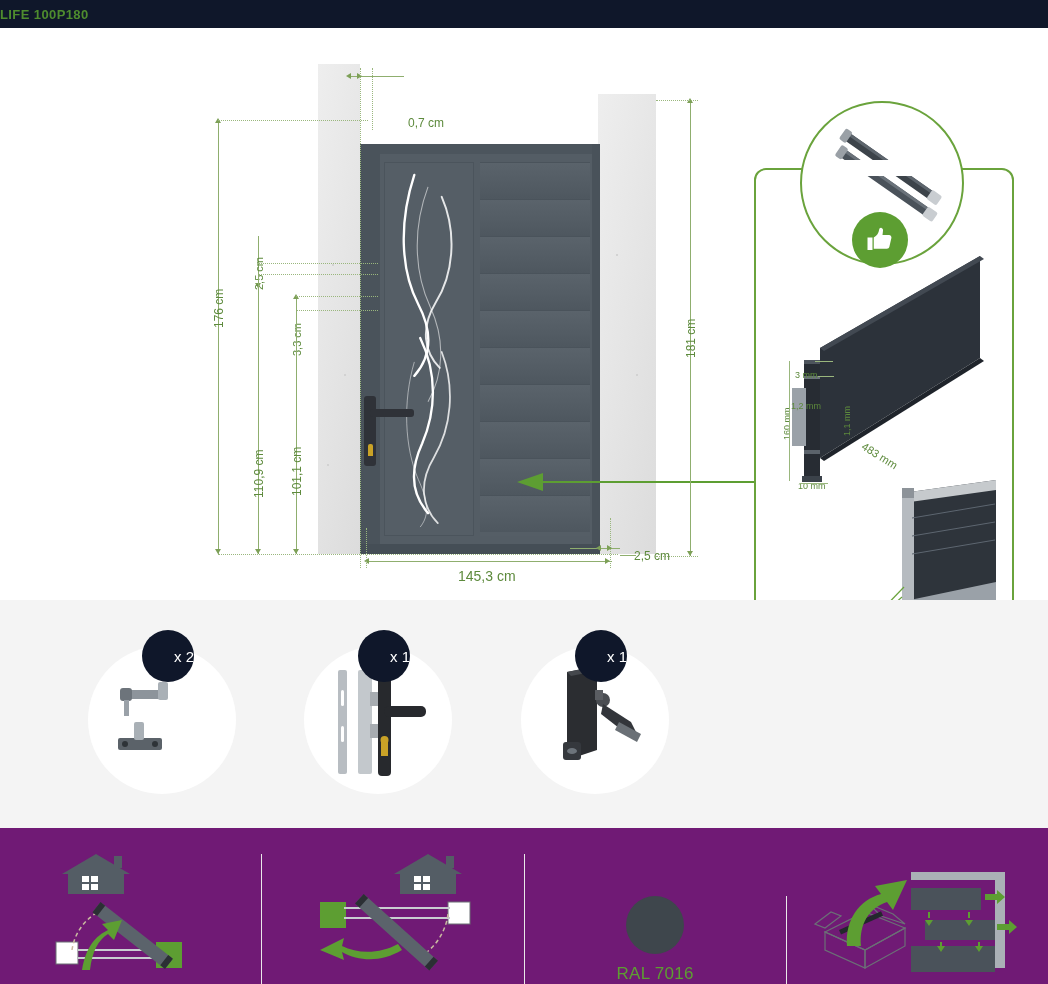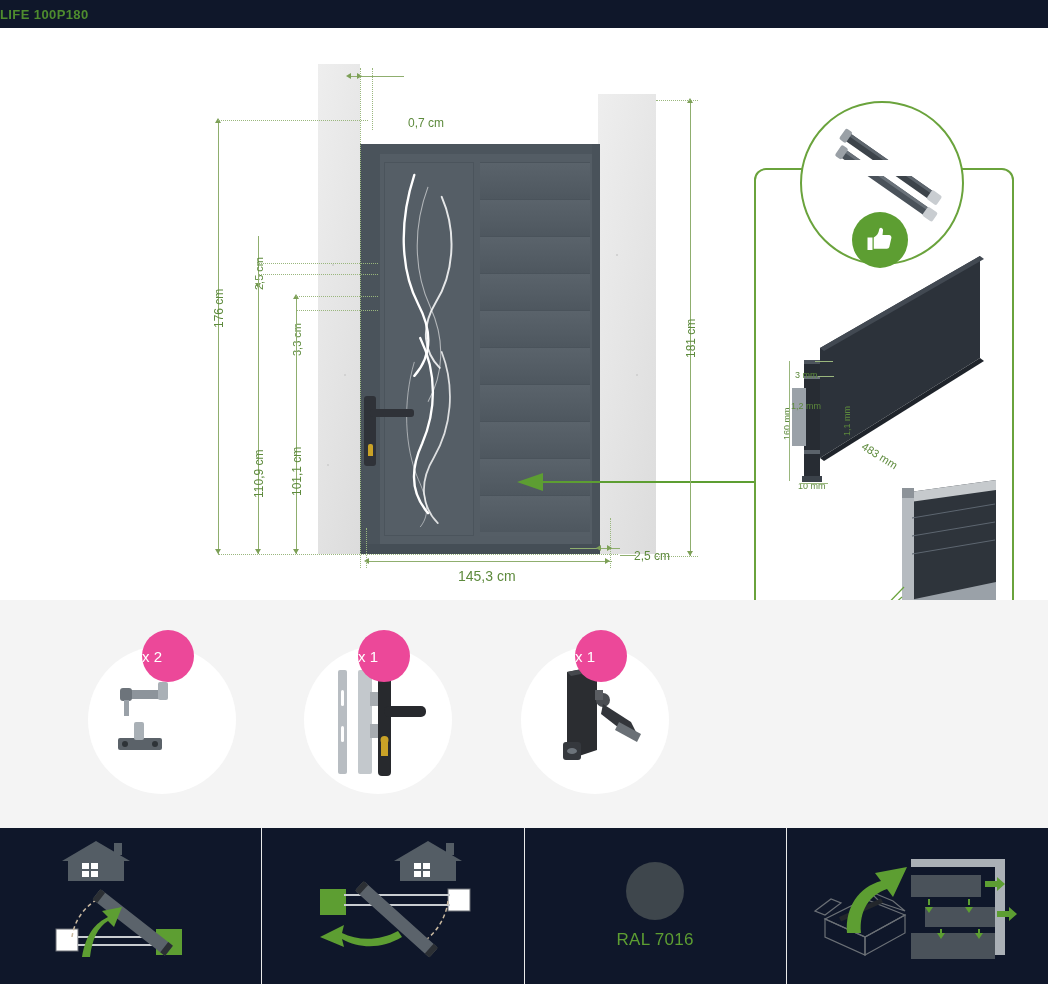--- a/index.html
+++ b/index.html
@@ -134,29 +134,29 @@
   
   .hw-band{
     position:absolute;left:0;top:600px;width:1048px;height:228px;
     background:#f4f4f4;border-bottom:1px solid #e6e6e6;
   }
   .hw-item{position:absolute;width:148px;height:148px;}
   .hw-oval{
     position:absolute;left:0;top:0;width:148px;height:148px;border-radius:50%;background:#ffffff;
   }
   .hw-badge{
-    position:absolute;width:52px;height:52px;border-radius:50%;background:#ec4899;
-    color:#fff;font-size:15px;display:flex;align-items:center;justify-content:flex-start;
+    position:absolute;width:52px;height:52px;border-radius:50%;background:#0f172a;
+    color:#fff;font-size:15px;display:flex;align-items:center;justify-content:flex-end;
     left:54px;top:-16px;z-index:4;
   }
 
   
   .info-row{
     position:absolute;left:0;top:828px;width:1048px;height:156px;
-    background:#0f172a;display:flex;
+    background:#701a75;display:flex;align-items:flex-end;
   }
   .info-cell{
     flex:1;position:relative;border-right:1px solid #e9e9e9;
     display:flex;flex-direction:column;align-items:center;justify-content:center;
   }
   .info-cell:last-child{border-right:none;}
   .info-cell .caption{
     color:#5d9e32;font-size:17px;margin-top:10px;letter-spacing:.3px;
   }
   .ral-dot{width:58px;height:58px;border-radius:50%;background:#3e464c;}

